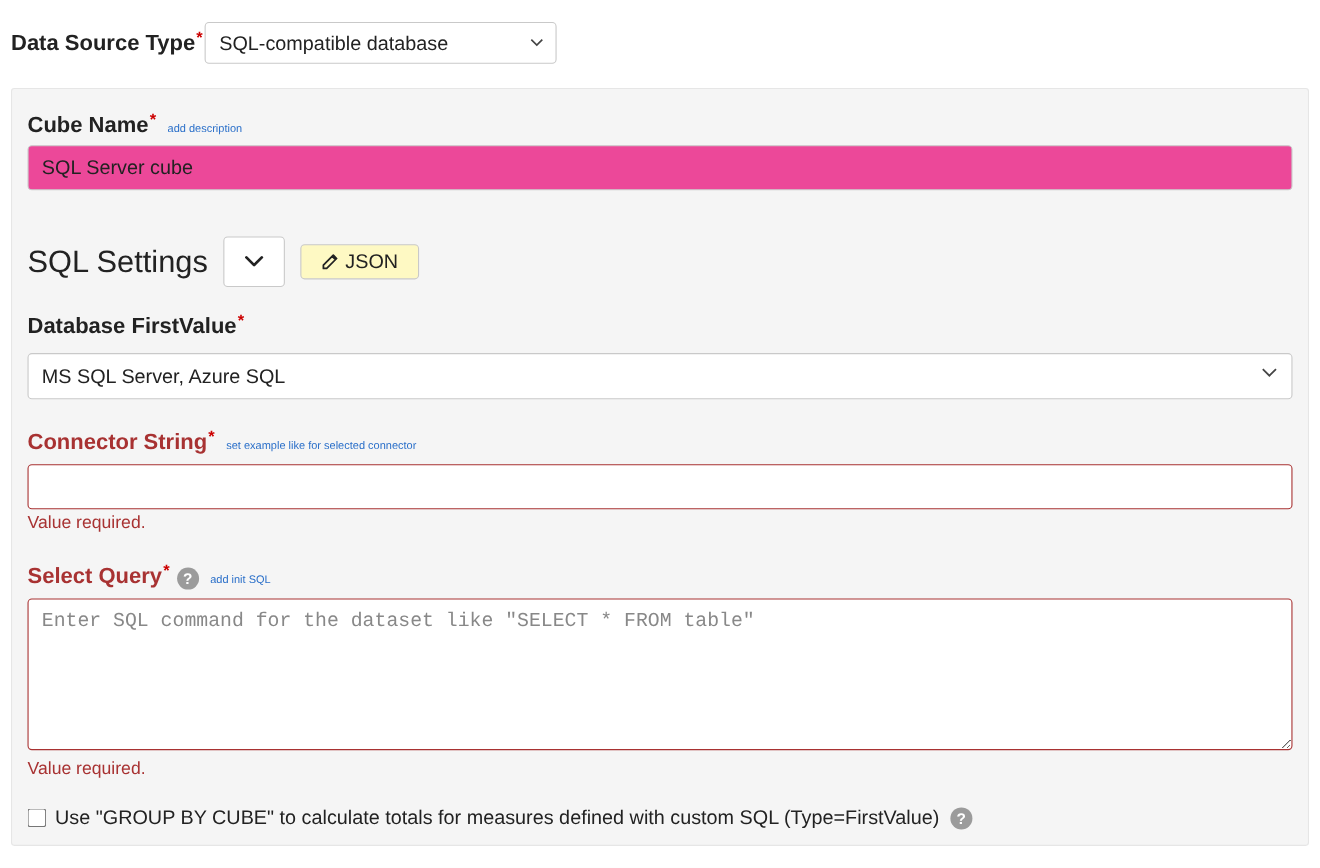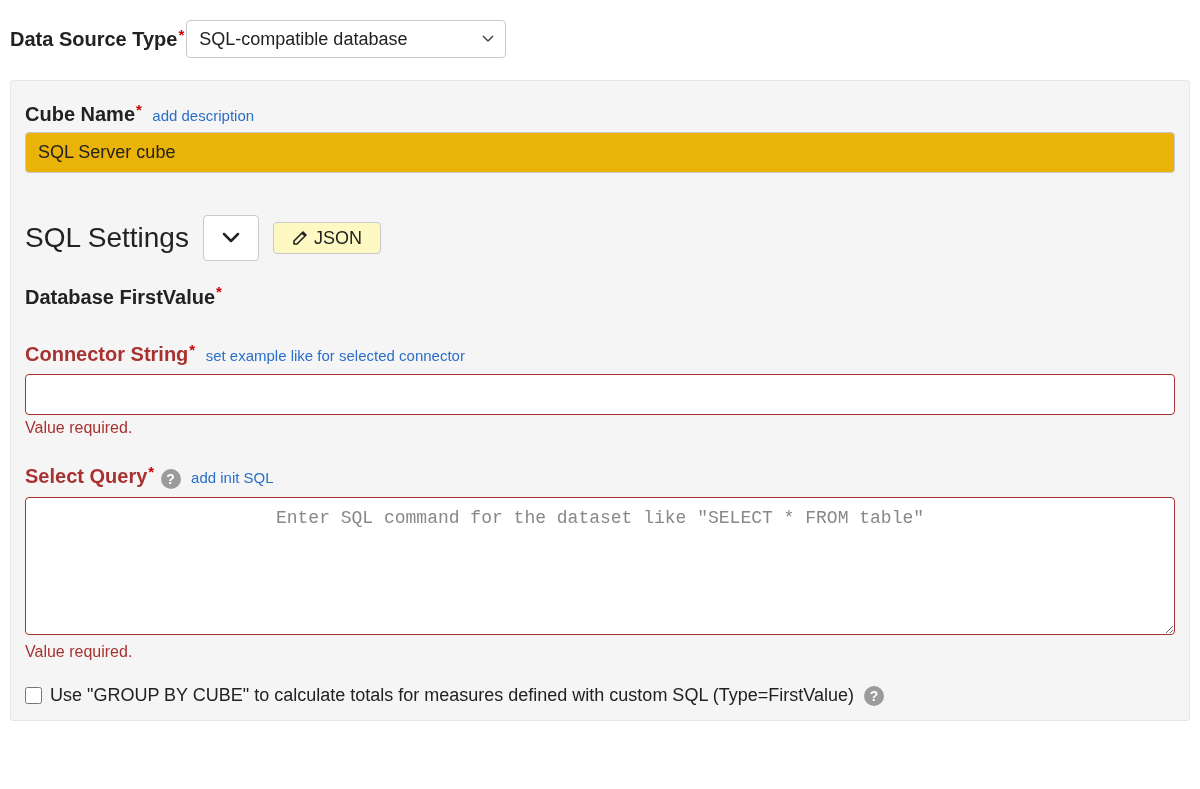--- a/index.html
+++ b/index.html
@@ -56,32 +56,32 @@
       padding: 20px 14px 14px 14px;
     }
     .field-label {
       font-weight: 700;
       font-size: 20px;
       display: inline-block;
       margin-bottom: 6px;
     }
     .link-inline {
       color: #2a6fc9;
-      font-size: 15px;
+      font-size: 10px;
       font-weight: 400;
       margin-left: 6px;
       cursor: pointer;
     }
     input.text-input {
       width: 100%;
       font-size: 18px;
       padding: 9px 12px;
       border: 1px solid #c9c9c9;
       border-radius: 4px;
-      background: #eab308;
+      background: #ec4899;
       color: #222;
     }
     .section-header {
       display: flex;
       align-items: center;
       gap: 14px;
       margin-top: 42px;
       margin-bottom: 22px;
     }
     .section-title {
@@ -163,21 +163,20 @@
       font-size: 18px;
       font-family: "Consolas","Courier New",monospace;
       padding: 10px 12px;
       border: 1px solid #a83232;
       border-radius: 4px;
       background: #fff;
       color: #222;
       margin-top: 8px;
       height: 138px;
       resize: both;
-      text-align: center;
     }
     textarea.err-textarea::placeholder {
       color: #888;
     }
     .err-msg {
       color: #a83232;
       font-size: 16px;
       margin-top: 4px;
     }
     .field-block {
@@ -259,20 +258,30 @@
           </svg>
       </span>
       <span>JSON</span>
     </button>
   </div>
 
   
   <div>
     <span class="field-label">Database FirstValue</span><span class="required-star">*</span>
   </div>
+  <div class="full-select-wrap">
+    <select class="full-select">
+      <option>MS SQL Server, Azure SQL</option>
+    </select>
+    <span class="caret">
+      <svg width="14" height="9" viewBox="0 0 14 9">
+          <path d="M1 1 L7 7 L13 1" stroke="#444" stroke-width="1.6" fill="none"></path>
+        </svg>
+    </span>
+  </div>
 
   
   <div class="field-block">
     <span class="err-label">Connector String</span><span class="err-star">*</span>
     <span class="link-inline">set example like for selected connector</span>
     <input class="err-input" type="text" value="" style="">
     <div class="err-msg">Value required.</div>
   </div>
 
   

